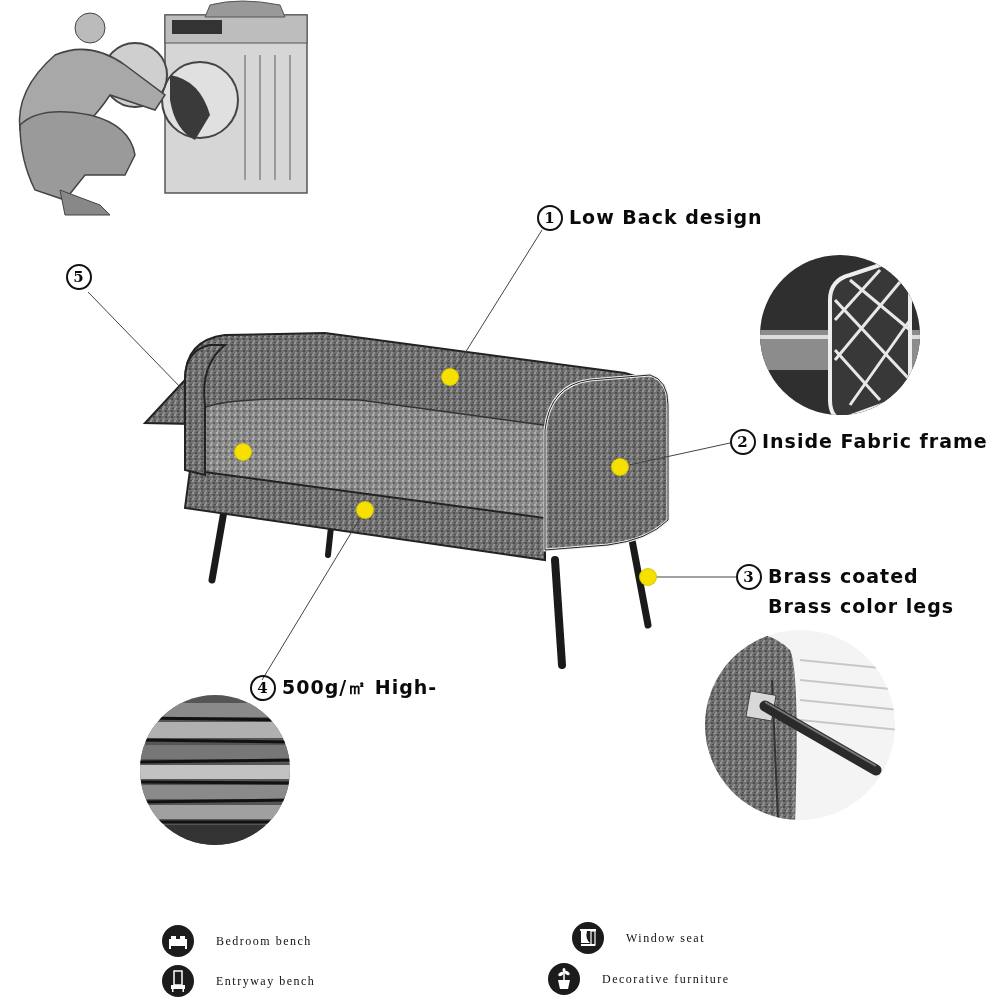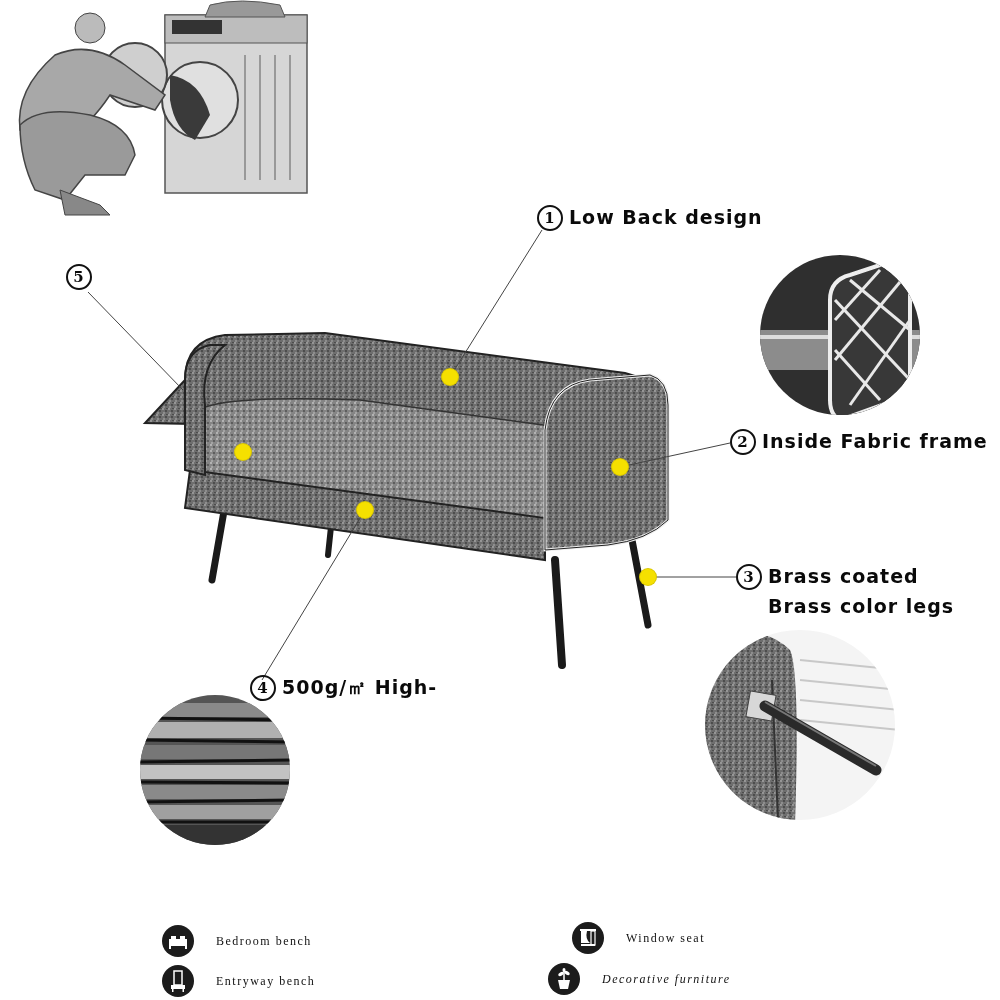--- a/index.html
+++ b/index.html
@@ -205,21 +205,21 @@
   <span class="use-icon">
     <svg width="18" height="20" viewBox="0 0 18 20">
         <rect x="1" y="1" width="16" height="2" fill="#fff"></rect>
         <path d="M2 3 h6 q-2 8 3 12 h-9z" fill="#fff"></path>
         <rect x="12" y="3" width="4" height="14" fill="none" stroke="#fff" stroke-width="1.2"></rect>
         <rect x="2" y="16" width="14" height="2" fill="#fff"></rect>
       </svg>
   </span>
   <span>Window seat</span>
 </div>
-<div class="use-item" style="left:548px;top:963px;font-style:italic;">
+<div class="use-item" style="left:548px;top:963px;">
   <span class="use-icon">
     <svg width="16" height="22" viewBox="0 0 16 22">
         <path d="M8 12 V3" stroke="#fff" stroke-width="1.5"></path>
         <ellipse cx="5" cy="6" rx="3" ry="1.8" fill="#fff" transform="rotate(-30 5 6)"></ellipse>
         <ellipse cx="11" cy="5" rx="3" ry="1.8" fill="#fff" transform="rotate(30 11 5)"></ellipse>
         <ellipse cx="8" cy="2" rx="1.5" ry="2" fill="#fff"></ellipse>
         <path d="M2 12 h12 l-2 9 h-8z" fill="#fff"></path>
       </svg>
   </span>
   <span>Decorative furniture</span>

